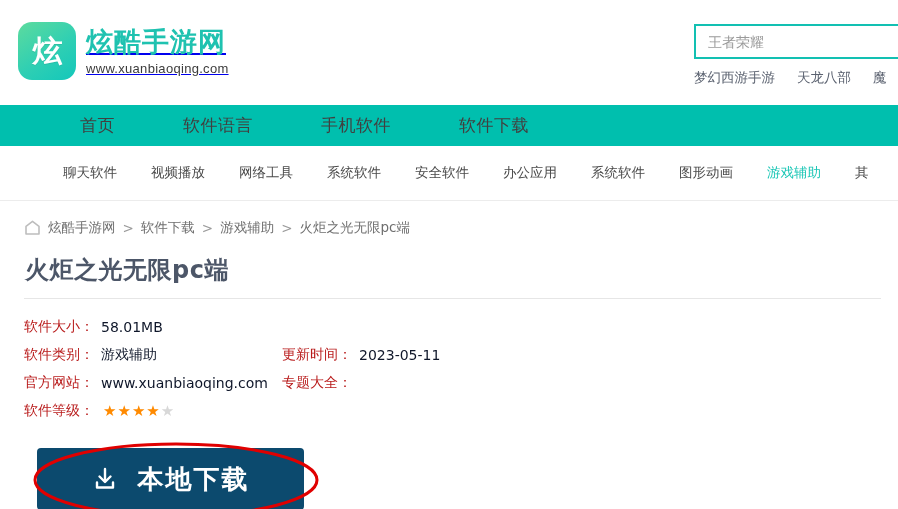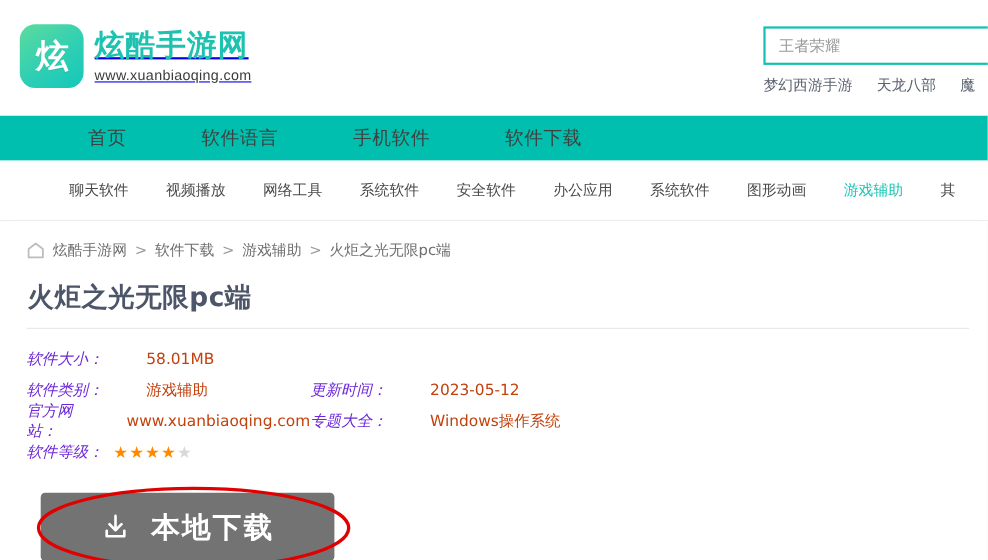--- a/index.html
+++ b/index.html
@@ -211,27 +211,25 @@
     display: flex;
     height: 28px;
     align-items: center;
   }
   .meta-cell {
     display: flex;
     align-items: center;
   }
   .meta-cell.col1 { width: 258px; }
   .meta-label {
-    color: #6d28d9;
+    color: #b91c1c;
     margin-right: 7px;
-    font-style: italic;
   }
   .meta-value {
-    color: #c2410c;
-    margin-left: 32px;
+    color: #0f172a;
   }
   .stars {
     display: inline-flex;
     gap: 1px;
     margin-left: 2px;
   }
   .star {
     font-size: 15px;
     line-height: 1;
     color: #ff8a00;
@@ -243,21 +241,21 @@
     position: relative;
     margin-top: 16px;
     height: 80px;
   }
   .dl-btn {
     position: absolute;
     left: 13px;
     top: 7px;
     width: 267px;
     height: 62px;
-    background: #737373;
+    background: #0c4a6e;
     border: none;
     border-radius: 4px;
     display: flex;
     align-items: center;
     justify-content: center;
     gap: 20px;
     cursor: pointer;
     padding: 16px;
   }
   .dl-label {
@@ -359,32 +357,31 @@
         </div>
       </div>
 
       <div class="meta-row">
         <div class="meta-cell col1">
           <span class="meta-label">软件类别：</span>
           <span class="meta-value">游戏辅助</span>
         </div>
         <div class="meta-cell">
           <span class="meta-label">更新时间：</span>
-          <span class="meta-value">2023-05-12</span>
+          <span class="meta-value">2023-05-11</span>
         </div>
       </div>
 
       <div class="meta-row">
         <div class="meta-cell col1">
           <span class="meta-label">官方网站：</span>
           <span class="meta-value">www.xuanbiaoqing.com</span>
         </div>
         <div class="meta-cell">
           <span class="meta-label">专题大全：</span>
-          <span class="meta-value">Windows操作系统</span>
         </div>
       </div>
 
       <div class="meta-row">
         <div class="meta-cell col1">
           <span class="meta-label">软件等级：</span>
           <span class="stars">
             <span class="star">★</span>
             <span class="star">★</span>
             <span class="star">★</span>

